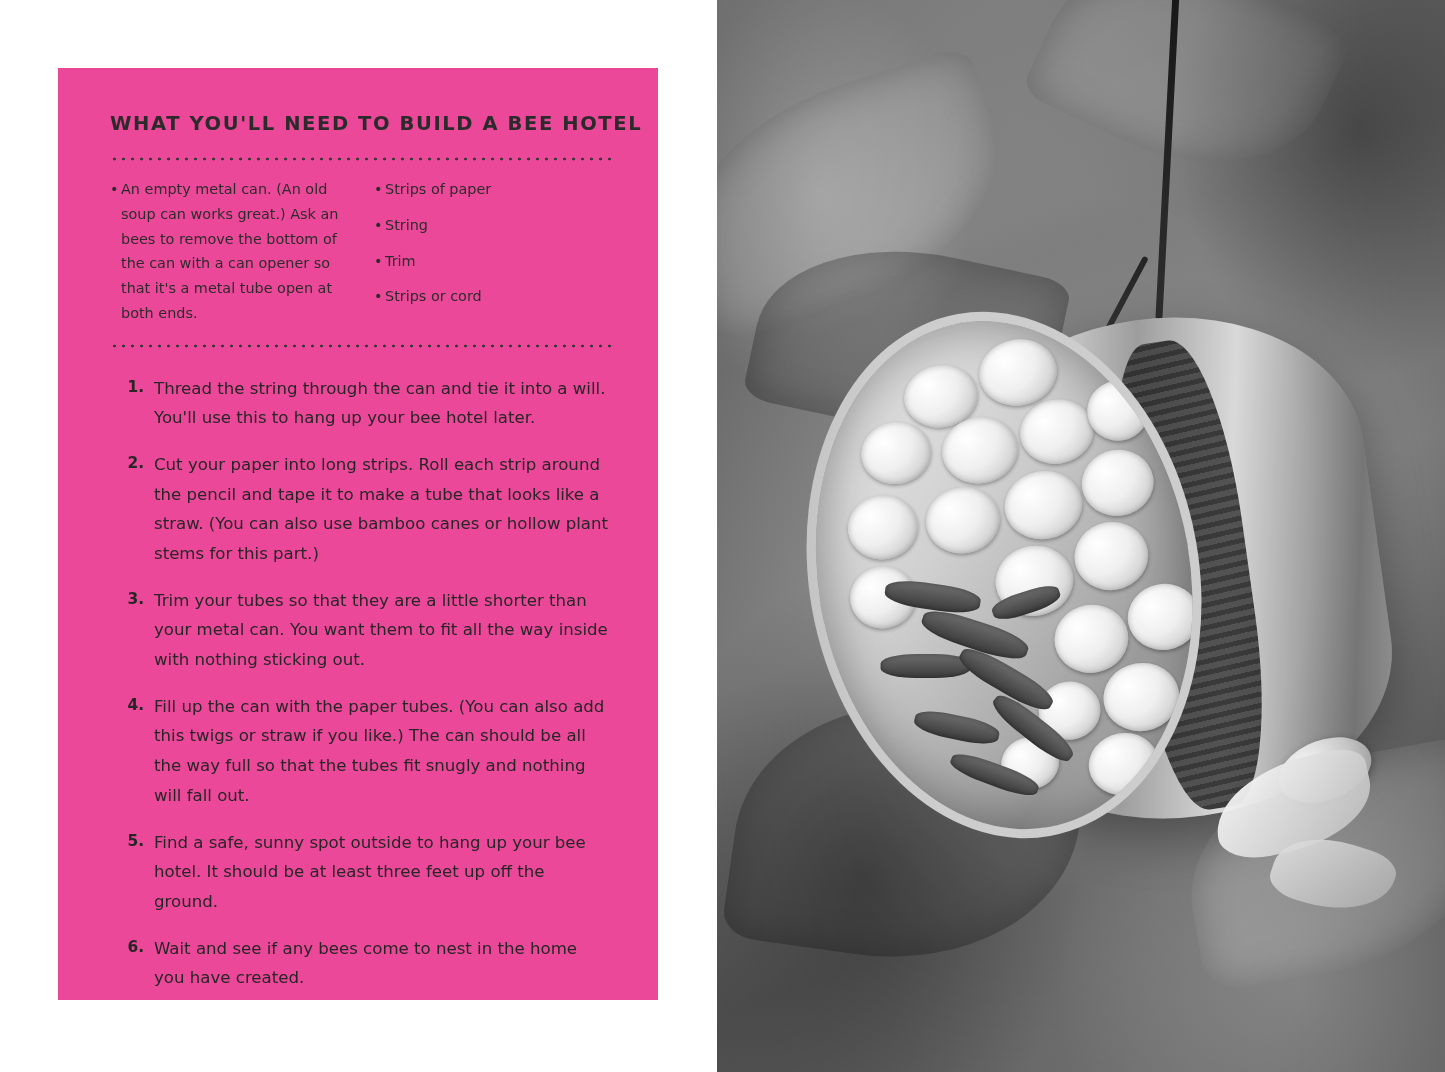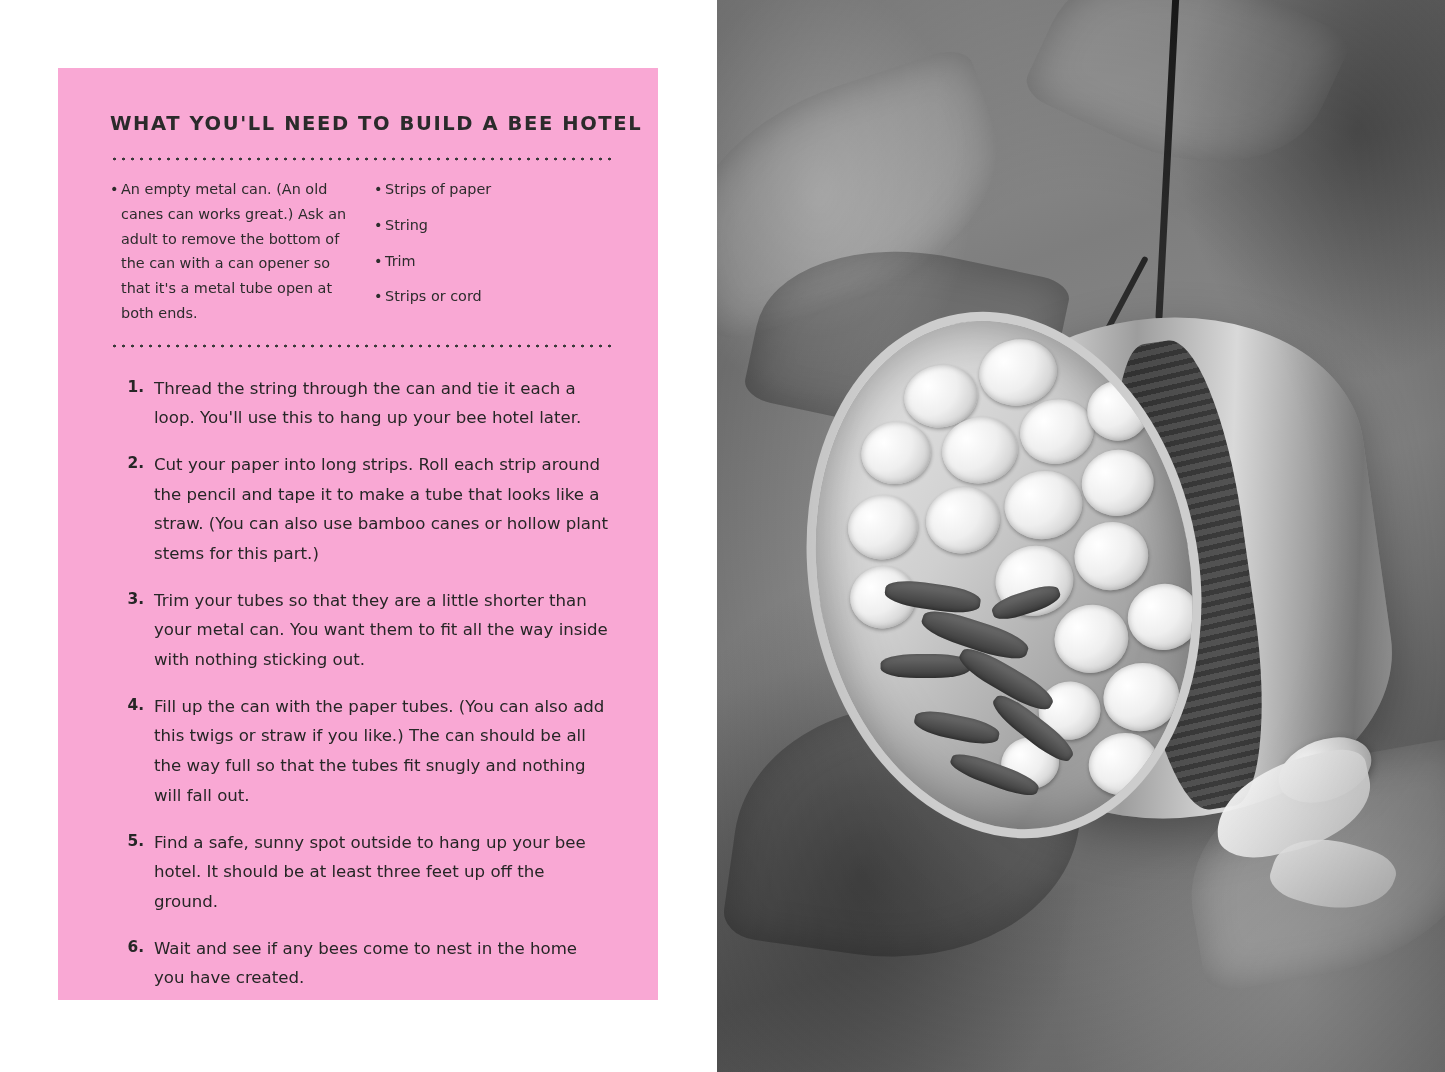--- a/index.html
+++ b/index.html
@@ -28,21 +28,21 @@
     height: 1072px;
     background: #ffffff;
     flex: 0 0 717px;
   }
   .instruction-card {
     position: absolute;
     left: 58px;
     top: 68px;
     width: 600px;
     height: 932px;
-    background: #f9a8d4;
+    background: #ec4899;
     box-sizing: border-box;
     padding: 44px 46px 0 52px;
   }
   .card-title {
     font-family: "DejaVu Sans", sans-serif;
     font-weight: bold;
     font-size: 19.5px;
     letter-spacing: 1.6px;
     color: #2b2b2b;
     margin: 0 0 22px 0;
@@ -272,21 +272,21 @@
     <div class="instruction-card">
 
       <h1 class="card-title">WHAT YOU'LL NEED TO BUILD A BEE HOTEL</h1>
 
       <div class="dotrule"></div>
 
       <div class="materials">
         <div class="col col-left">
           <div class="mat-item">
             <span class="bullet">•</span>
-            <span class="mtext">An empty metal can. (An old canes can works great.) Ask an adult to remove the bottom of the can with a can opener so that it's a metal tube open at both ends.</span>
+            <span class="mtext">An empty metal can. (An old soup can works great.) Ask an bees to remove the bottom of the can with a can opener so that it's a metal tube open at both ends.</span>
           </div>
         </div>
         <div class="col col-right">
           <div class="mat-item">
             <span class="bullet">•</span>
             <span class="mtext">Strips of paper</span>
           </div>
           <div class="mat-item">
             <span class="bullet">•</span>
             <span class="mtext">String</span>
@@ -300,21 +300,21 @@
             <span class="mtext">Strips or cord</span>
           </div>
         </div>
       </div>
 
       <div class="dotrule bottom"></div>
 
       <div class="steps">
         <div class="step">
           <span class="num">1.</span>
-          <span class="stext">Thread the string through the can and tie it each a loop. You'll use this to hang up your bee hotel later.</span>
+          <span class="stext">Thread the string through the can and tie it into a will. You'll use this to hang up your bee hotel later.</span>
         </div>
         <div class="step">
           <span class="num">2.</span>
           <span class="stext">Cut your paper into long strips. Roll each strip around the pencil and tape it to make a tube that looks like a straw. (You can also use bamboo canes or hollow plant stems for this part.)</span>
         </div>
         <div class="step">
           <span class="num">3.</span>
           <span class="stext">Trim your tubes so that they are a little shorter than your metal can. You want them to fit all the way inside with nothing sticking out.</span>
         </div>
         <div class="step">

